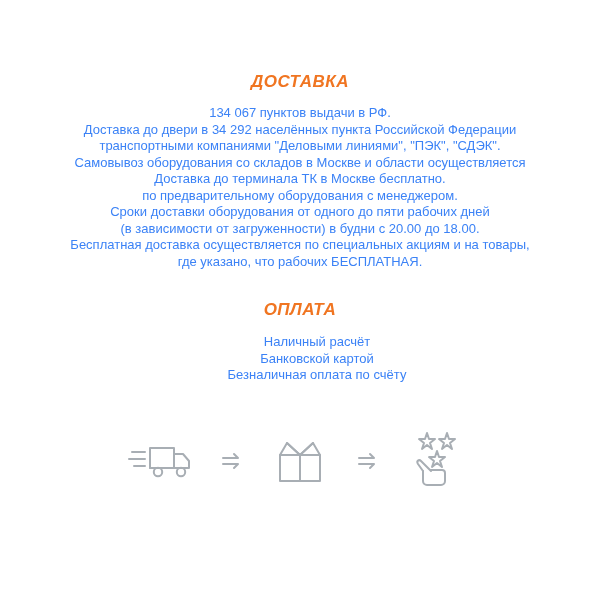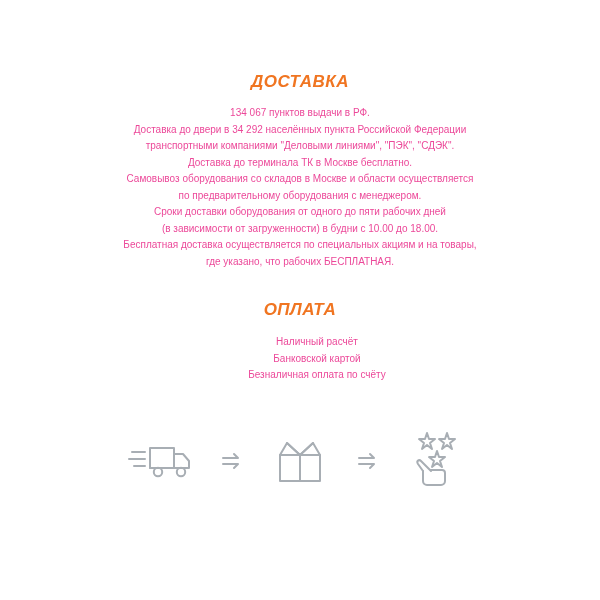--- a/index.html
+++ b/index.html
@@ -27,22 +27,22 @@
     font-weight: bold;
     font-style: italic;
     font-size: 17px;
     letter-spacing: 0.5px;
   }
   #delivery-title {
     margin-top: 72px;
   }
   .body-text {
     text-align: center;
-    color: #ec4899;
-    font-size: 10px;
+    color: #3b82f6;
+    font-size: 13px;
     line-height: 16.5px;
   }
   #delivery-text {
     margin-top: 13px;
     padding: 0 22px;
   }
   #delivery-text .line {
     display: block;
     white-space: nowrap;
   }
@@ -94,25 +94,25 @@
 <body>
 
 <div class="page">
 
   <div class="section-title" id="delivery-title">ДОСТАВКА</div>
 
   <div class="body-text" id="delivery-text">
     <span class="line">134 067 пунктов выдачи в РФ.</span>
     <span class="line">Доставка до двери в 34 292 населённых пункта Российской Федерации</span>
     <span class="line">транспортными компаниями "Деловыми линиями", "ПЭК", "СДЭК".</span>
+    <span class="line">Самовывоз оборудования со складов в Москве и области осуществляется</span>
     <span class="line">Доставка до терминала ТК в Москве бесплатно.</span>
-    <span class="line">Самовывоз оборудования со складов в Москве и области осуществляется</span>
     <span class="line">по предварительному оборудования с менеджером.</span>
     <span class="line">Сроки доставки оборудования от одного до пяти рабочих дней</span>
-    <span class="line">(в зависимости от загруженности) в будни с 10.00 до 18.00.</span>
+    <span class="line">(в зависимости от загруженности) в будни с 20.00 до 18.00.</span>
     <span class="line">Бесплатная доставка осуществляется по специальных акциям и на товары,</span>
     <span class="line">где указано, что рабочих БЕСПЛАТНАЯ.</span>
   </div>
 
   <div class="section-title" id="payment-title">ОПЛАТА</div>
 
   <div class="body-text" id="payment-text">
     <span class="line">Наличный расчёт</span>
     <span class="line">Банковской картой</span>
     <span class="line">Безналичная оплата по счёту</span>

